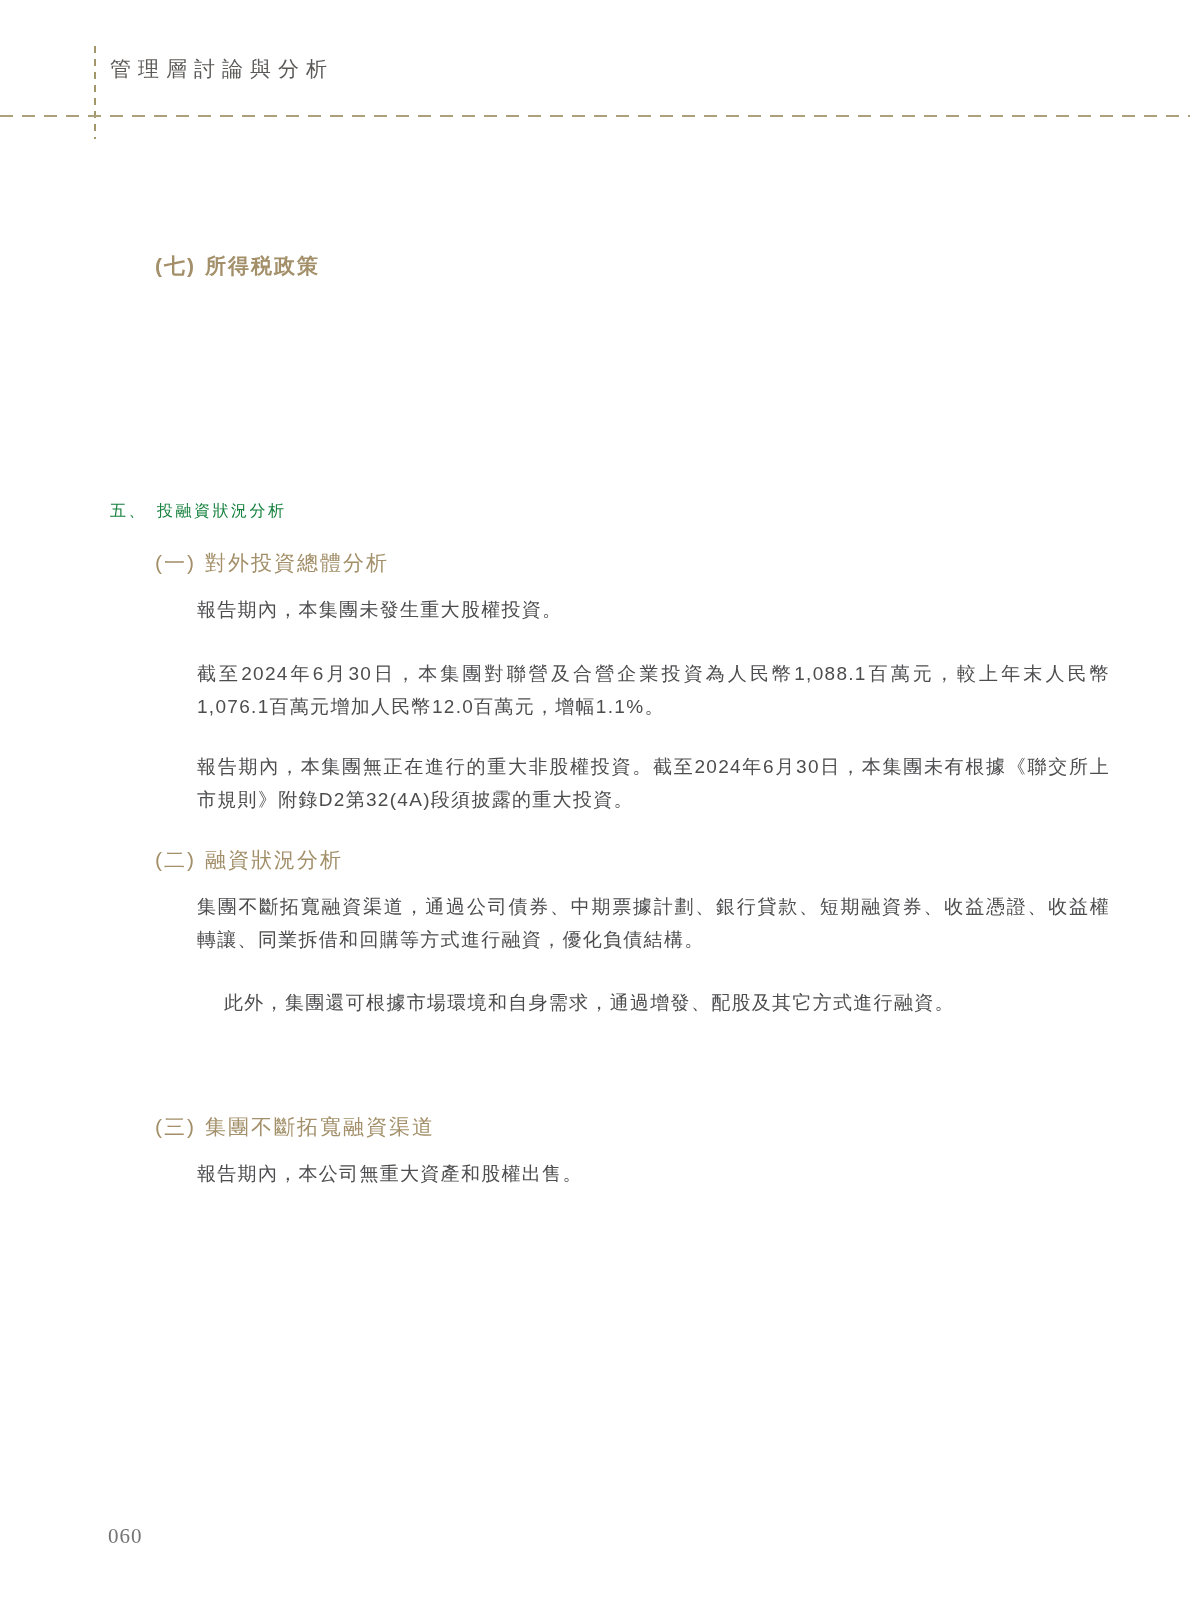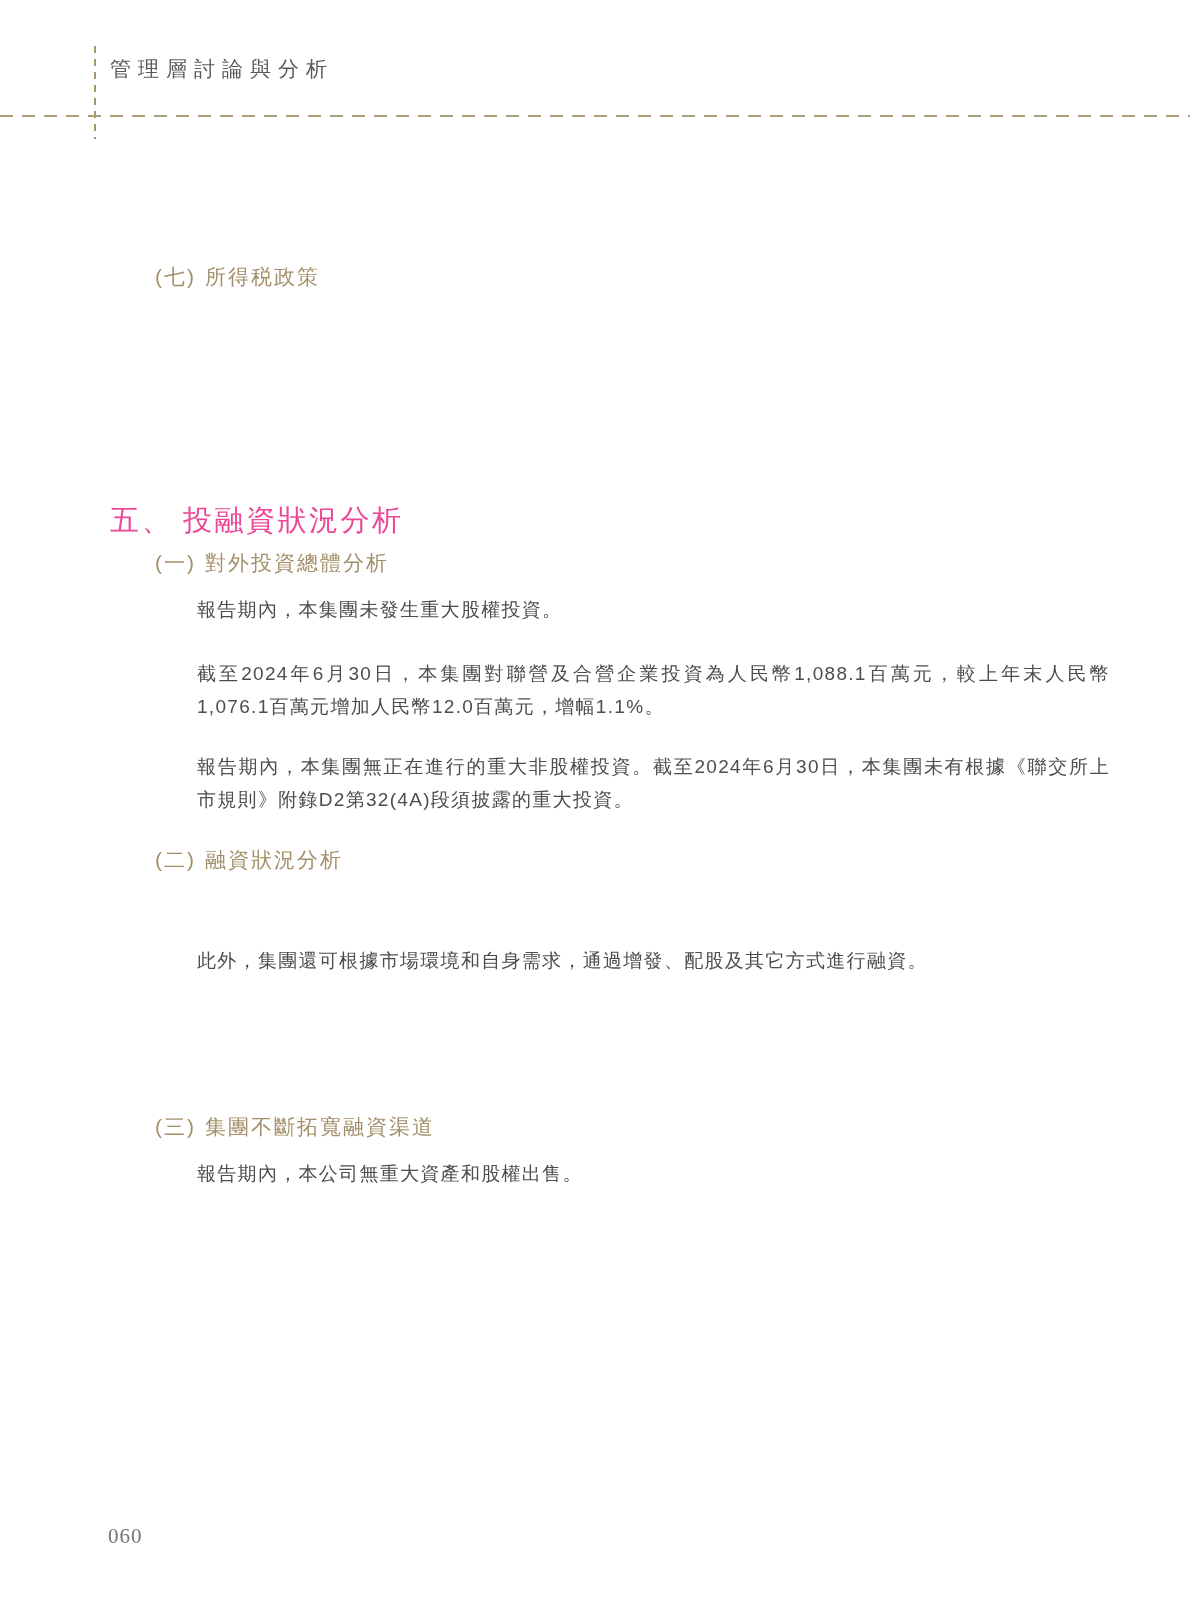--- a/index.html
+++ b/index.html
@@ -24,22 +24,22 @@
   
   .header-title {
     position:absolute; left:110px; top:55px;
     font-family:"Liberation Serif", serif;
     font-size:21px; letter-spacing:7px;
     color:#5c5a58;
   }
   
   .h1 {
     position:absolute; left:110px;
-    font-size:29px; font-weight:500;
-    color:#ec4899; letter-spacing:2.5px;
+    font-size:16px; font-weight:500;
+    color:#15803d; letter-spacing:2.5px;
     white-space:nowrap;
   }
   .h1 .num { margin-right:10px; }
   
   .h2 {
     position:absolute; left:155px;
     font-size:21px; font-weight:500;
     color:#a3906a; letter-spacing:2px;
     white-space:nowrap;
   }
@@ -64,39 +64,40 @@
 </head>
 <body>
 
 <div class="doc">
 
   <div class="vdash"></div>
   <div class="hdash"></div>
 
   <div class="header-title">管理層討論與分析</div>
 
-  <div class="h2" style="top:263px;">
+  <div class="h2" style="top:252px;font-weight:bold;">
     <span class="num">(七)</span><span>所得税政策</span>
   </div>
 
   <div class="h1" style="top:501px;">
     <span class="num">五、</span><span>投融資狀況分析</span>
   </div>
 
   <div class="h2" style="top:549px;text-align:center;">
     <span class="num">(一)</span><span>對外投資總體分析</span>
   </div>
   <div class="para" style="top:593px;">報告期內，本集團未發生重大股權投資。</div>
   <div class="para" style="top:657px;">截至2024年6月30日，本集團對聯營及合營企業投資為人民幣1,088.1百萬元，較上年末人民幣1,076.1百萬元增加人民幣12.0百萬元，增幅1.1%。</div>
   <div class="para" style="top:750px;">報告期內，本集團無正在進行的重大非股權投資。截至2024年6月30日，本集團未有根據《聯交所上市規則》附錄D2第32(4A)段須披露的重大投資。</div>
 
   <div class="h2" style="top:846px;">
     <span class="num">(二)</span><span>融資狀況分析</span>
   </div>
-  <div class="para" style="top:944px;">此外，集團還可根據市場環境和自身需求，通過增發、配股及其它方式進行融資。</div>
+  <div class="para" style="top:890px;">集團不斷拓寬融資渠道，通過公司債券、中期票據計劃、銀行貸款、短期融資券、收益憑證、收益權轉讓、同業拆借和回購等方式進行融資，優化負債結構。</div>
+  <div class="para" style="top:986px;margin-left:27px;">此外，集團還可根據市場環境和自身需求，通過增發、配股及其它方式進行融資。</div>
 
   <div class="h2" style="top:1113px;">
     <span class="num">(三)</span><span>集團不斷拓寬融資渠道</span>
   </div>
   <div class="para" style="top:1157px;">報告期內，本公司無重大資產和股權出售。</div>
 
   <div class="pagenum">060</div>
 
 </div>
 

